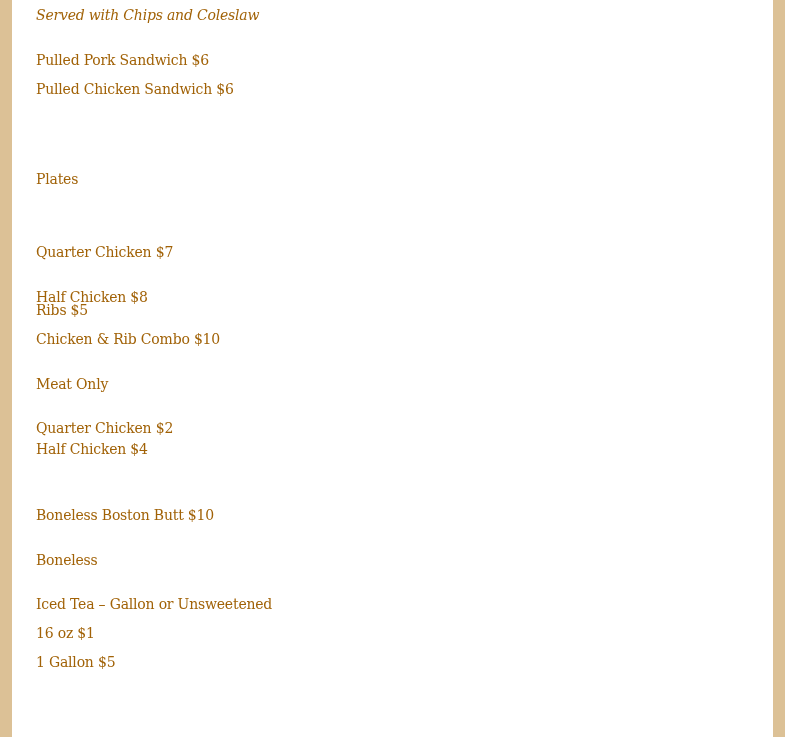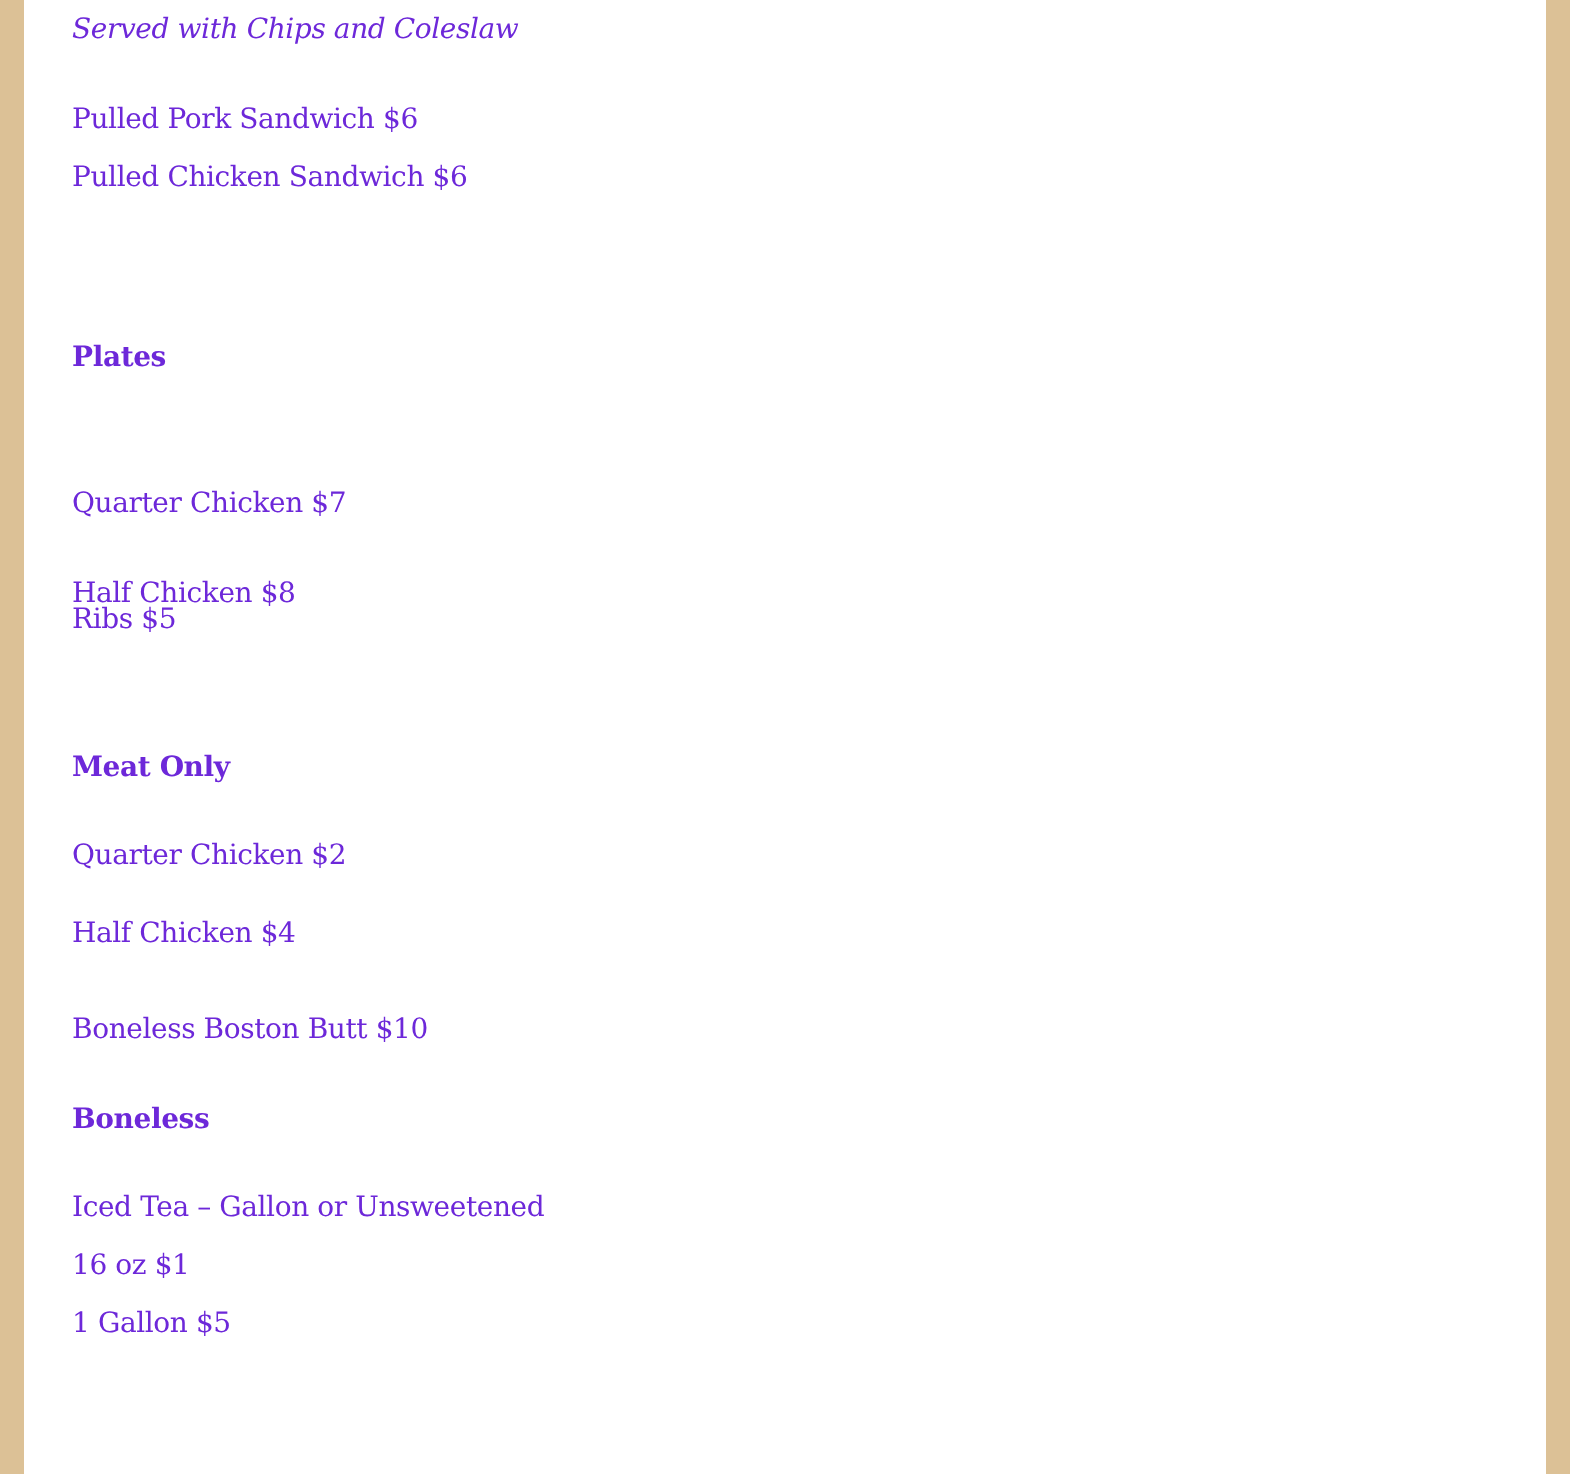--- a/index.html
+++ b/index.html
@@ -7,40 +7,41 @@
     width:785px; height:737px; overflow:hidden;
     background:#dcc196;
     font-family:"DejaVu Serif", "Liberation Serif", serif;
   }
   .page {
     position:absolute; left:12px; top:0; width:761px; height:737px;
     background:#ffffff;
   }
   .line {
     position:absolute; left:24px; margin:0;
-    font-size:14px; color:#6d28d9; white-space:nowrap; letter-spacing:-0.2px;
+    font-size:14px; color:#a16207; white-space:nowrap; letter-spacing:-0.2px;
   }
   .italic { font-style:italic; }
-  .bold { font-weight:bold; }
+  .bold { font-weight:normal; }
 </style>
 </head>
 <body>
 
 <div class="page">
   <p class="line italic" style="top:7px">Served with Chips and Coleslaw</p>
   <p class="line" style="top:52px">Pulled Pork Sandwich $6</p>
   <p class="line" style="top:81px">Pulled Chicken Sandwich $6</p>
 
   <p class="line bold" style="top:171px">Plates</p>
   <p class="line" style="top:244px">Quarter Chicken $7</p>
   <p class="line" style="top:289px">Half Chicken $8</p>
   <p class="line" style="top:302px">Ribs $5</p>
+  <p class="line" style="top:331px">Chicken &amp; Rib Combo $10</p>
 
   <p class="line bold" style="top:376px">Meat Only</p>
   <p class="line" style="top:420px">Quarter Chicken $2</p>
-  <p class="line" style="top:459px">Half Chicken $4</p>
+  <p class="line" style="top:441px">Half Chicken $4</p>
   <p class="line" style="top:507px">Boneless Boston Butt $10</p>
 
   <p class="line bold" style="top:552px">Boneless</p>
   <p class="line" style="top:596px">Iced Tea – Gallon or Unsweetened</p>
   <p class="line" style="top:625px">16 oz $1</p>
   <p class="line" style="top:654px">1 Gallon $5</p>
 </div>
 
 </body></html>

